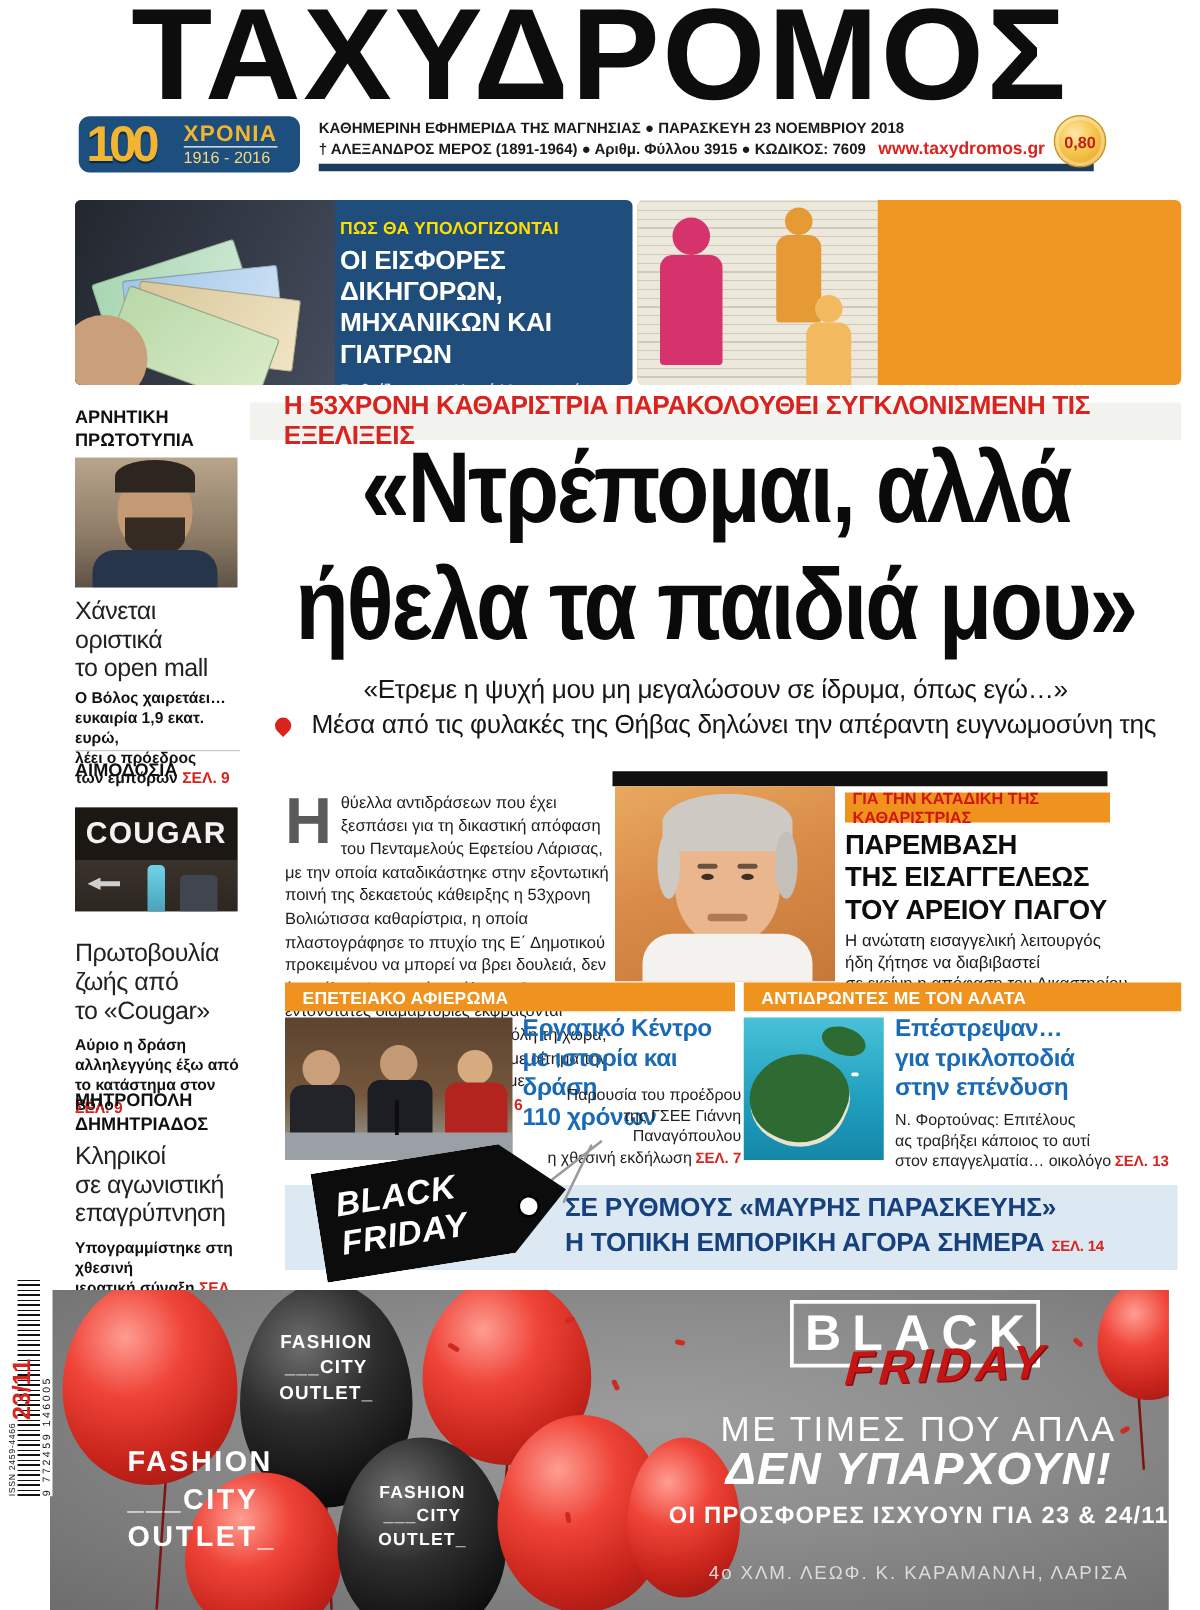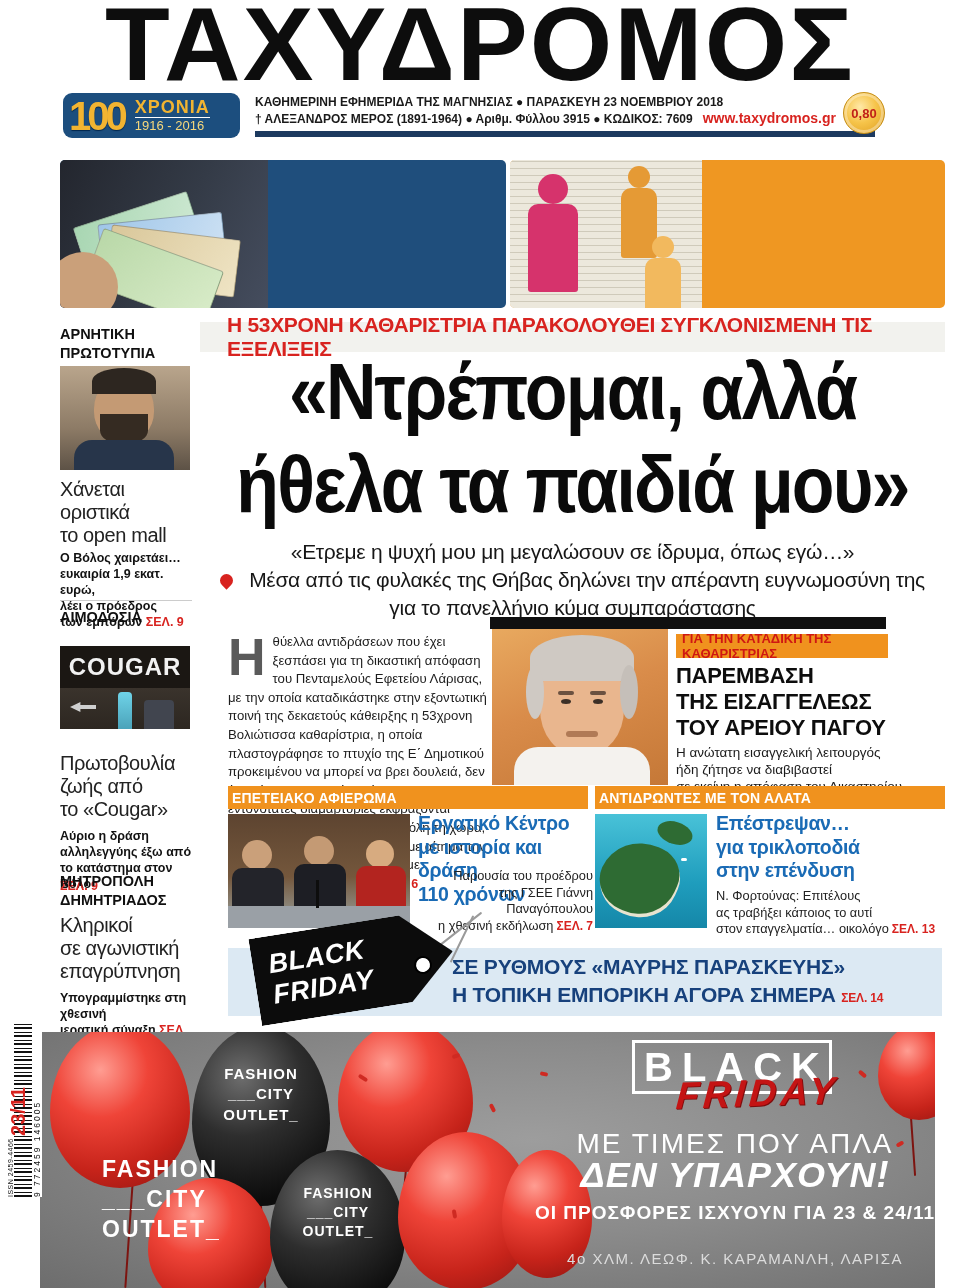--- a/index.html
+++ b/index.html
@@ -14,21 +14,21 @@
   *{margin:0;padding:0;box-sizing:border-box;}
   html,body{width:960px;height:1288px;}
   body{position:relative;background:#fff;font-family:"Liberation Sans",sans-serif;overflow:hidden;color:#111;}
   .abs{position:absolute;}
   .pre{white-space:pre-line;}
   .pageref{color:var(--accent-red);font-weight:bold;}
   
   .masthead-title{left:60px;top:-6px;width:840px;text-align:center;font-size:104px;font-weight:bold;letter-spacing:2px;color:#0d0d0d;transform:scale(1.02,1.0);line-height:100px;}
   .ann-badge{left:63px;top:93px;width:177px;height:45px;background:var(--navy-blue);border-radius:9px;display:flex;align-items:center;padding:2px 8px 2px 6px;}
   .ann-num{font-size:40px;font-weight:bold;color:var(--gold);letter-spacing:-4px;line-height:40px;text-shadow:0 1px 1px #00264d;}
-  .ann-right{margin-left:11px;display:flex;flex-direction:column;}
+  .ann-right{margin-left:23px;display:flex;flex-direction:column;}
   .ann-word{font-size:18px;font-weight:bold;color:var(--gold);letter-spacing:1px;line-height:18px;}
   .ann-years{font-size:13px;color:#f7d87c;border-top:1px solid #fff;line-height:15px;margin-top:1px;}
   .dateline{left:255px;top:94px;width:600px;font-size:12px;font-weight:bold;color:#1a1a1a;line-height:16px;}
   .dateline-2{left:255px;top:110px;width:620px;font-size:12px;font-weight:bold;color:#1a1a1a;line-height:16px;display:flex;align-items:baseline;} 
   .website{color:var(--accent-red);font-size:14px;margin-left:10px;}
   .blue-rule{left:255px;top:131px;width:620px;height:6px;background:var(--dark-rule);}
   .price-badge{left:843px;top:92px;width:42px;height:42px;border-radius:50%;background:radial-gradient(circle at 40% 35%,#ffe9a8 0%,#f6c44a 45%,#dd9b1d 100%);border:1px solid #c78f16;display:flex;align-items:center;justify-content:center;box-shadow:inset 0 0 0 3px rgba(255,255,255,.35);}
   .price-badge span{font-size:13px;font-weight:bold;color:#c02018;}
   
   .promo{top:160px;height:148px;border-radius:5px;overflow:hidden;}
@@ -68,21 +68,21 @@
   .story-rule{left:490px;top:617px;width:396px;height:12px;background:#101010;}
   .main-body{left:228px;top:633px;width:262px;font-size:13.2px;line-height:18.6px;color:#1d1d1d;text-align:left;}
   .dropcap{float:left;font-size:52px;line-height:42px;font-weight:bold;color:#5a5a5a;margin:3px 7px 0 0;}
   .main-body .pageref{font-size:12.5px;margin-left:4px;}
   .woman-photo{left:492px;top:629px;width:176px;height:156px;background:linear-gradient(160deg,#e8a95f 0%,#d98c4a 45%,#c57837 100%);overflow:hidden;}
   .court-kicker{left:676px;top:634px;width:212px;height:24px;background:var(--brand-orange);display:flex;align-items:center;padding-left:6px;}
   .court-kicker span{font-size:13px;font-weight:bold;color:#cf1712;}
   .court-headline{left:676px;top:663px;width:270px;font-size:22px;font-weight:bold;color:#0d0d0d;line-height:26px;letter-spacing:-.3px;}
   .court-body{left:676px;top:744px;width:270px;font-size:13.5px;color:#1a1a1a;line-height:17px;}
   
-  .feat-bar{top:786px;height:23px;background:var(--brand-orange);display:flex;align-items:center;padding-left:4px;}
+  .feat-bar{top:786px;height:23px;background:var(--brand-orange);display:flex;align-items:center;padding-left:14px;}
   .feat-bar span{font-size:14px;font-weight:bold;color:#fff;letter-spacing:.2px;}
   .feat-headline{font-size:19.5px;font-weight:bold;color:var(--headline-blue);line-height:23.5px;letter-spacing:-.3px;}
   .feat-body{font-size:12.8px;color:#222;line-height:16.5px;}
   .feat-body .pageref{font-size:12px;margin-left:3px;}
   .event-photo{left:228px;top:814px;width:182px;height:114px;background:linear-gradient(180deg,#5d4430 0%,#74573c 55%,#8a8376 80%,#9aa0a6 100%);overflow:hidden;}
   .island-photo{left:595px;top:814px;width:112px;height:114px;background:linear-gradient(180deg,#49c2d8 0%,#1f9dbd 60%,#1587a8 100%);overflow:hidden;}
   
   .bf-strip{left:228px;top:948px;width:714px;height:68px;background:var(--strip-blue);}
   .bf-text{left:452px;top:953px;width:480px;font-size:21px;font-weight:bold;color:#17417c;line-height:28px;letter-spacing:-.2px;}
   .bf-text .pageref{font-size:12px;}
@@ -142,20 +142,27 @@
 </div>
 
 <div class="abs promo promo-left">
   <div class="promo-photo money-photo">
     <div class="note abs" style="left:18px;top:48px;width:120px;height:54px;background:linear-gradient(120deg,#a8d6b2,#cfe9d3);transform:rotate(-18deg);"></div>
     <div class="note abs" style="left:40px;top:58px;width:125px;height:56px;background:linear-gradient(120deg,#9fc6e8,#cfe2f4);transform:rotate(-6deg);"></div>
     <div class="note abs" style="left:48px;top:72px;width:130px;height:58px;background:linear-gradient(120deg,#d9c79a,#efe4c4);transform:rotate(7deg);"></div>
     <div class="note abs" style="left:30px;top:88px;width:128px;height:58px;background:linear-gradient(120deg,#b9d8a8,#d9ecc9);transform:rotate(20deg);"></div>
     <div class="abs" style="left:-12px;bottom:-14px;width:70px;height:70px;border-radius:50%;background:#caa07a;"></div>
   </div>
+  <div class="promo-text" style="left:212px;top:14px;width:226px;">
+    <span class="promo-kicker-y">ΠΩΣ ΘΑ ΥΠΟΛΟΓΙΖΟΝΤΑΙ</span>
+    <span class="promo-headline pre">ΟΙ ΕΙΣΦΟΡΕΣ ΔΙΚΗΓΟΡΩΝ,
+ΜΗΧΑΝΙΚΩΝ ΚΑΙ ΓΙΑΤΡΩΝ</span>
+    <span class="promo-body"><span class="pre">Ρυθμίζονται με Κοινή Υπουργική Απόφαση
+από την αρχή του 2019</span> </span>
+  </div>
 </div>
 
 <div class="abs promo promo-right">
   <div class="promo-photo jobs-photo">
     <div class="figure-head" style="left:28px;top:14px;width:30px;height:30px;background:#d6336c;"></div>
     <div class="figure-body" style="left:18px;top:44px;width:50px;height:88px;background:#d6336c;"></div>
     <div class="figure-head" style="left:118px;top:6px;width:22px;height:22px;background:#e59a35;"></div>
     <div class="figure-body" style="left:111px;top:28px;width:36px;height:70px;background:#e59a35;"></div>
     <div class="figure-head" style="left:142px;top:76px;width:22px;height:22px;background:#f2b95e;"></div>
     <div class="figure-body" style="left:135px;top:98px;width:36px;height:52px;background:#f2b95e;"></div>
@@ -209,21 +216,20 @@
   <span>Η 53ΧΡΟΝΗ ΚΑΘΑΡΙΣΤΡΙΑ ΠΑΡΑΚΟΛΟΥΘΕΙ ΣΥΓΚΛΟΝΙΣΜΕΝΗ ΤΙΣ ΕΞΕΛΙΞΕΙΣ</span>
 </div>
 <div class="abs main-headline pre">«Ντρέπομαι, αλλά
 ήθελα τα παιδιά μου»</div>
 <div class="abs deck">
   <div>«Ετρεμε η ψυχή μου μη μεγαλώσουν σε ίδρυμα, όπως εγώ…»</div>
   <div class="deck-row">
     <span class="bullet"></span>
     <span>Μέσα από τις φυλακές της Θήβας δηλώνει την απέραντη ευγνωμοσύνη της</span>
   </div>
-  <div>για το πανελλήνιο κύμα συμπαράστασης</div>
 </div>
 
 <div class="abs story-rule"></div>
 
 <p class="abs main-body">
   <span class="dropcap">Η</span><span>θύελλα αντιδράσεων που έχει ξεσπάσει για τη δικαστική απόφαση του Πενταμελούς Εφετείου Λάρισας, με την οποία καταδικάστηκε στην εξοντωτική ποινή της δεκαετούς κάθειρξης η 53χρονη Βολιώτισσα καθαρίστρια, η οποία πλαστογράφησε το πτυχίο της Ε΄ Δημοτικού προκειμένου να μπορεί να βρει δουλειά, δεν έχει τέλος. Απεναντίας μάλιστα. Οι εντονότατες διαμαρτυρίες εκφράζονται διαδοχικά και ακατάπαυστα σε όλη τη χώρα, ενώ το κύμα συμπαράστασης, με αίτημα την αποφυλάκισή της, διευρύνεται με εντυπωσιακούς ρυθμούς.</span><span class="pageref">ΣΕΛ. 6</span>
 </p>
 
 <div class="abs woman-photo">
   <div class="abs" style="left:48px;top:22px;width:84px;height:104px;border-radius:48% 48% 44% 44%;background:#e9b68e;"></div>

